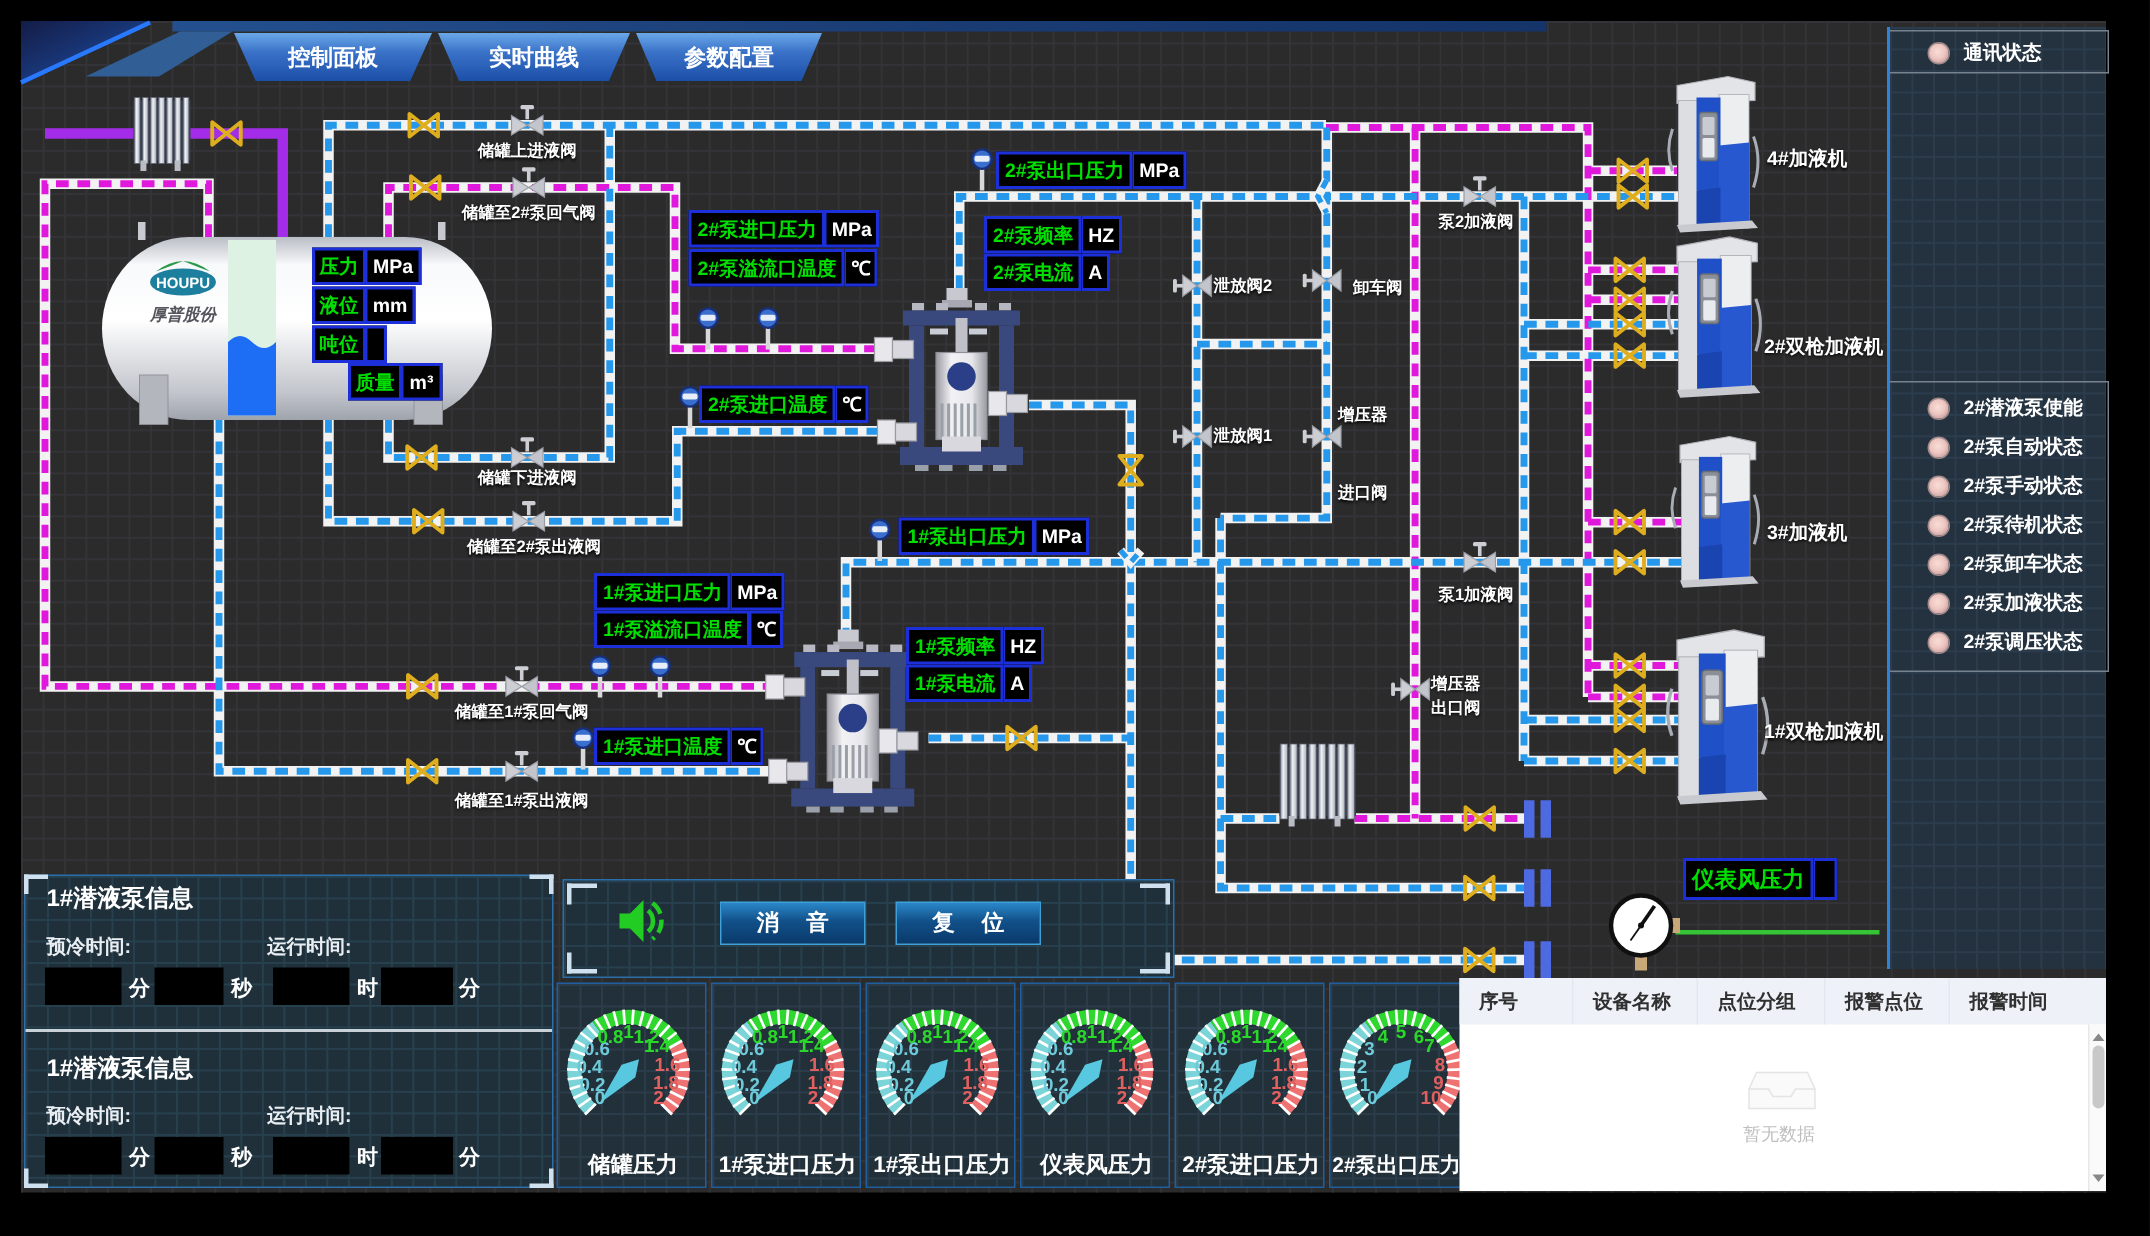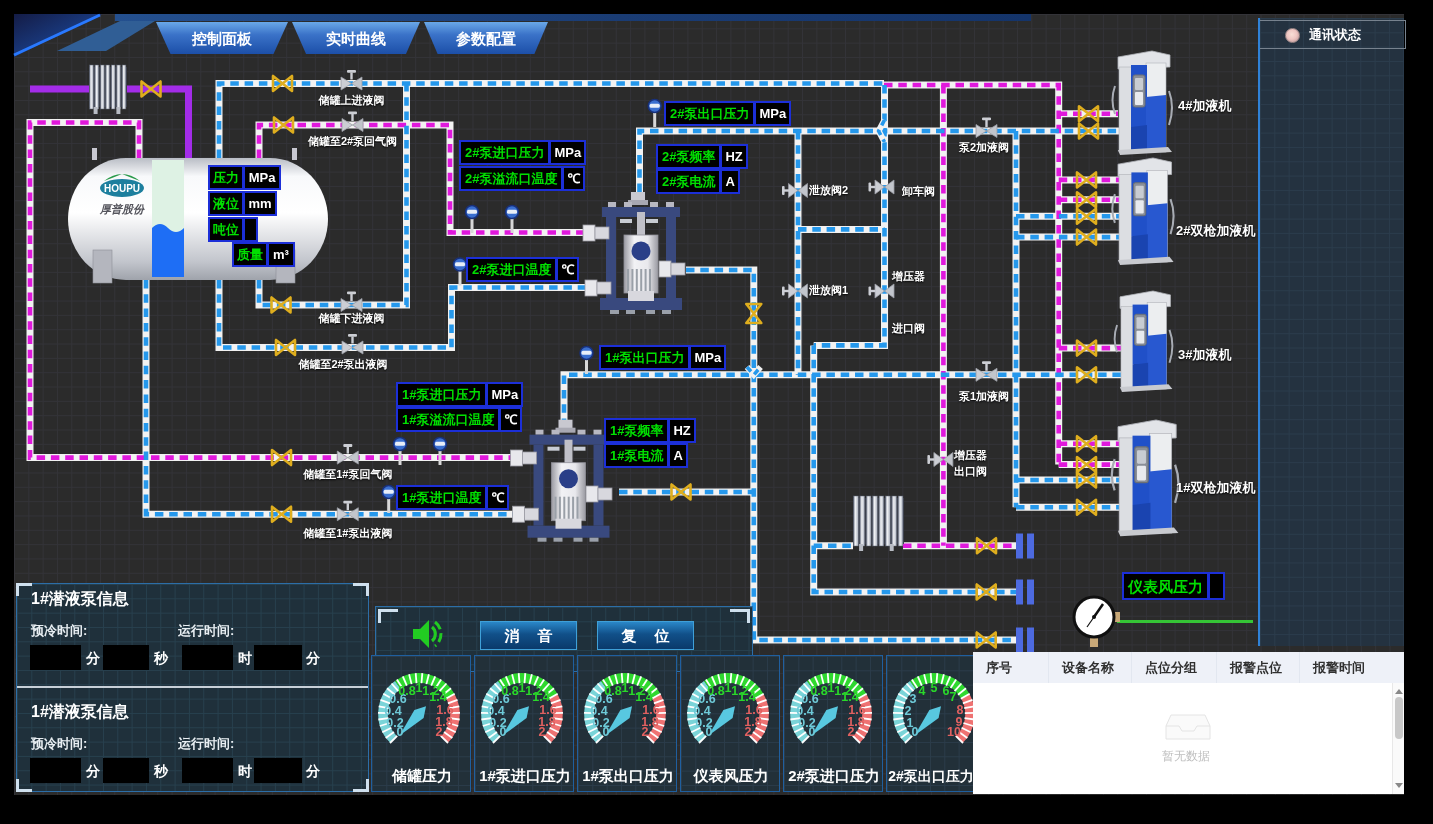--- a/index.html
+++ b/index.html
@@ -23,21 +23,21 @@
 .rrow{height:26px;display:flex;align-items:center;color:#fff;font-size:13px;font-weight:bold;white-space:nowrap;}
 .led{width:15px;height:15px;border-radius:50%;margin-left:25px;margin-right:9px;flex:0 0 15px;
  background:radial-gradient(circle at 45% 42%,#f8ded6 0%,#eec6c2 45%,#caa2a2 78%,#b59090 100%);border:1px solid #9f8a8a;}
 #pinfo{position:absolute;left:16px;top:583px;width:353px;height:209px;background-color:#1f303b;
  background-image:linear-gradient(#27404e 1px,transparent 1px),linear-gradient(90deg,#27404e 1px,transparent 1px);
  background-size:14.33px 14.33px;border:1px solid #2c6ea8;}
 .ptitle{position:absolute;color:#fff;font-size:16px;font-weight:bold;}
 .plab{position:absolute;color:#e8eef2;font-size:13px;font-weight:bold;}
 .pbox{position:absolute;background:#000;height:25px;}
 .punit{position:absolute;color:#fff;font-size:14px;font-weight:bold;}
-#mpanel{position:absolute;left:375px;top:606px;width:378px;height:66px;background-color:#1f303b;
+#mpanel{position:absolute;left:375px;top:586px;width:408px;height:66px;background-color:#1f303b;
  background-image:linear-gradient(#27404e 1px,transparent 1px),linear-gradient(90deg,#27404e 1px,transparent 1px);
  background-size:14.33px 14.33px;border:1px solid #2c6ea8;}
 .btn{position:absolute;top:14px;width:97px;height:29px;background:linear-gradient(180deg,#2a87c8 0%,#115089 45%,#0a3a6b 100%);
  border:1px solid #3fa0d8;color:#fff;font-weight:bold;font-size:15px;text-align:center;line-height:28px;letter-spacing:18px;text-indent:18px;white-space:nowrap;}
 .gpanel{position:absolute;top:655px;width:100px;height:137px;background-color:#223039;
  background-image:linear-gradient(#2b3c4a 1px,transparent 1px),linear-gradient(90deg,#2b3c4a 1px,transparent 1px);
  background-size:14.33px 14.33px;border:1px solid #1f5f9f;}
 .glabel{position:absolute;bottom:5px;width:100%;text-align:center;color:#fff;font-weight:bold;font-size:16px;}
 #atable{position:absolute;left:973px;top:652px;width:431px;height:142px;background:#fff;}
 #ahead{position:absolute;left:0;top:0;width:431px;height:31px;background:#eef1f8;display:flex;align-items:center;color:#303030;font-size:13px;font-weight:bold;}
@@ -404,21 +404,21 @@
 <rect x="-4" y="18" width="8" height="12" fill="#c8a878"></rect>
 <circle cx="0" cy="0" r="20" fill="#fff" stroke="#101010" stroke-width="3"></circle>
 <line x1="0" y1="0" x2="9" y2="-13" stroke="#101010" stroke-width="2.5"></line>
 <line x1="0" y1="0" x2="-7" y2="10" stroke="#101010" stroke-width="1.2"></line>
 <circle cx="0" cy="0" r="2" fill="#101010"></circle>
 </g>
   </svg>
 <div class="vlabel" style="left:351.5px;top:93px;transform:translateX(-50%);">储罐上进液阀</div>
 <div class="vlabel" style="left:352.5px;top:134px;transform:translateX(-50%);">储罐至2#泵回气阀</div>
 <div class="vlabel" style="left:351.5px;top:311px;transform:translateX(-50%);">储罐下进液阀</div>
-<div class="vlabel" style="left:343px;top:356.5px;transform:translateX(-50%);">储罐至2#泵出液阀</div>
+<div class="vlabel" style="left:356px;top:356.5px;transform:translateX(-50%);">储罐至2#泵出液阀</div>
 <div class="vlabel" style="left:347.8px;top:466.5px;transform:translateX(-50%);">储罐至1#泵回气阀</div>
 <div class="vlabel" style="left:347.8px;top:526px;transform:translateX(-50%);">储罐至1#泵出液阀</div>
 <div class="vlabel" style="left:984px;top:140px;transform:translateX(-50%);">泵2加液阀</div>
 <div class="vlabel" style="left:984px;top:389px;transform:translateX(-50%);">泵1加液阀</div>
 <div class="vlabel" style="left:809px;top:183px;">泄放阀2</div>
 <div class="vlabel" style="left:890px;top:184px;padding-left:12px;">卸车阀</div>
 <div class="vlabel" style="left:809px;top:283px;">泄放阀1</div>
 <div class="vlabel" style="left:892px;top:269px;">增压器</div>
 <div class="vlabel" style="left:892px;top:285px;margin-top:36px;">进口阀</div>
 <div class="vlabel" style="left:954px;top:448px;">增压器</div>
@@ -491,20 +491,29 @@
     <div class="lb" style="">1#泵进口温度</div>
     <div class="un" style="">℃</div>
   </div>
 <div class="dbox" style="left:1122px;top:572px;height:28px;font-size:15px;">
     <div class="lb" style="">仪表风压力</div>
     <div class="un" style="width:16px;"></div>
   </div>
 <div id="rpanel">
     <div class="rsec" style="top:2px;height:29px;padding-top:1px;">
       <div class="rrow"><div class="led"></div>通讯状态</div>
+    </div>
+    <div class="rsec" style="top:236px;height:194px;padding-top:4px;">
+      <div class="rrow"><div class="led"></div>2#潜液泵使能</div>
+      <div class="rrow"><div class="led"></div>2#泵自动状态</div>
+      <div class="rrow"><div class="led"></div>2#泵手动状态</div>
+      <div class="rrow"><div class="led"></div>2#泵待机状态</div>
+      <div class="rrow"><div class="led"></div>2#泵卸车状态</div>
+      <div class="rrow"><div class="led"></div>2#泵加液状态</div>
+      <div class="rrow"><div class="led"></div>2#泵调压状态</div>
     </div>
   </div>
 <div id="pinfo">
     <div class="ptitle" style="left:14px;top:5px;">1#潜液泵信息</div>
     <div class="plab" style="left:14px;top:38px;">预冷时间:</div>
     <div class="plab" style="left:161px;top:38px;">运行时间:</div>
     <div class="pbox" style="left:13px;top:61px;width:51px;"></div>
     <div class="pbox" style="left:86px;top:61px;width:46px;"></div>
     <div class="pbox" style="left:165px;top:61px;width:51px;"></div>
     <div class="pbox" style="left:237px;top:61px;width:48px;"></div>

